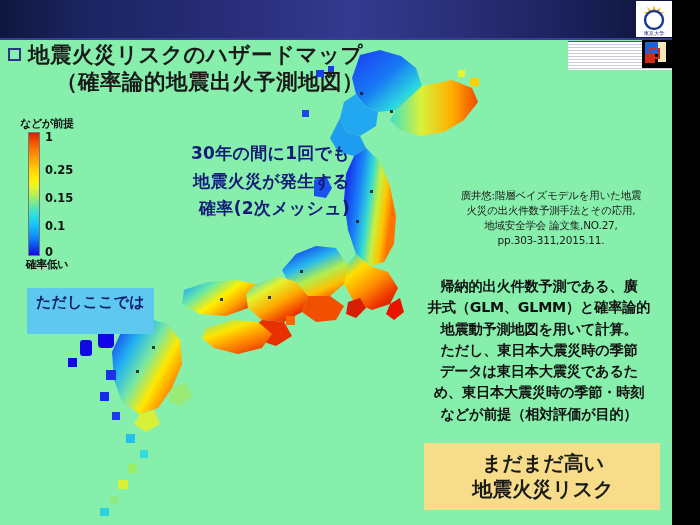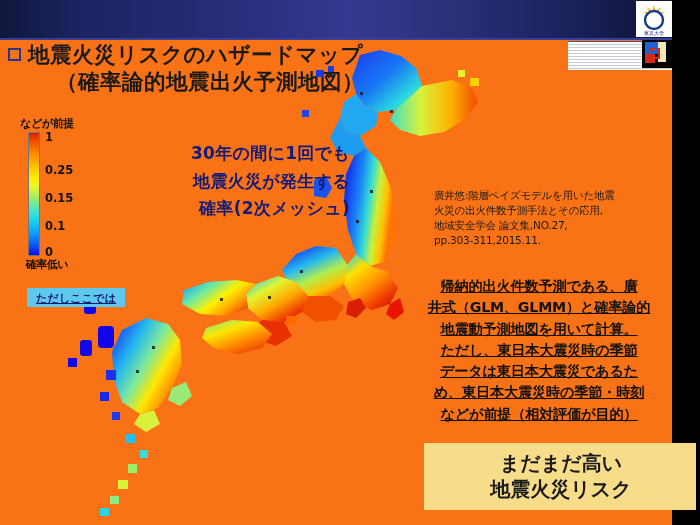--- a/index.html
+++ b/index.html
@@ -2,21 +2,21 @@
 <html><head>
 <meta charset="utf-8">
 <style>
   html,body{margin:0;padding:0;}
   body{
     width:700px;height:525px;overflow:hidden;
     background:#ffffff;
     font-family:"DejaVu Sans","Liberation Sans",sans-serif;
     position:relative;
   }
-  #slide{position:absolute;inset:0;width:700px;height:525px;background:#f97316;overflow:hidden;}
+  #slide{position:absolute;inset:0;width:700px;height:525px;background:#86efac;overflow:hidden;}
 
   
   .header-band{
     position:absolute;left:0;top:0;width:672px;height:38px;
     background:linear-gradient(90deg,#10173d 0%,#1b2461 12%,#2b2f7e 38%,#353a90 52%,#2a2f78 68%,#1a2059 86%,#0d1334 100%);
   }
   .header-underline{
     position:absolute;left:0;top:38px;width:672px;height:2px;background:#3a3f96;
   }
   .right-black-strip{
@@ -80,42 +80,41 @@
   .center-head{
     position:absolute;left:128px;top:140px;width:222px;
     text-align:right;color:#141a78;font-weight:bold;
     font-size:17px;line-height:1.62;letter-spacing:.3px;
   }
 
   
   .cyan-note{
     position:absolute;left:27px;top:288px;
     background:#5ec8ef;color:#101a6e;font-weight:bold;
-    font-size:11px;line-height:1.35;padding:4px 9px 0 9px;
+    font-size:15px;line-height:1.35;padding:4px 9px 22px 9px;
     letter-spacing:.2px;
-    text-decoration:underline;
   }
 
   
   .citation{
     position:absolute;left:434px;top:188px;width:234px;
-    color:#1a1a1a;font-size:10.5px;line-height:1.42;
+    text-align:center;color:#1a1a1a;font-size:10.5px;line-height:1.42;
     letter-spacing:-.2px;
   }
 
   
   .right-para{
     position:absolute;left:410px;top:276px;width:258px;
     color:#111;font-weight:bold;font-size:14.2px;line-height:1.5;
-    text-align:center;letter-spacing:-.2px;text-decoration:underline;
+    text-align:center;letter-spacing:-.2px;
   }
 
   
   .yellow-box{
-    position:absolute;left:424px;top:443px;width:272px;
+    position:absolute;left:424px;top:443px;width:236px;
     background:#f7dd8a;color:#1a1a1a;font-weight:bold;
     font-size:20px;line-height:1.3;text-align:center;
     padding:7px 4px 8px 6px;box-sizing:border-box;
   }
 
   
   .map-wrap{position:absolute;left:60px;top:40px;width:430px;height:485px;}
   .map-wrap svg{display:block;}
 </style>
 </head>

